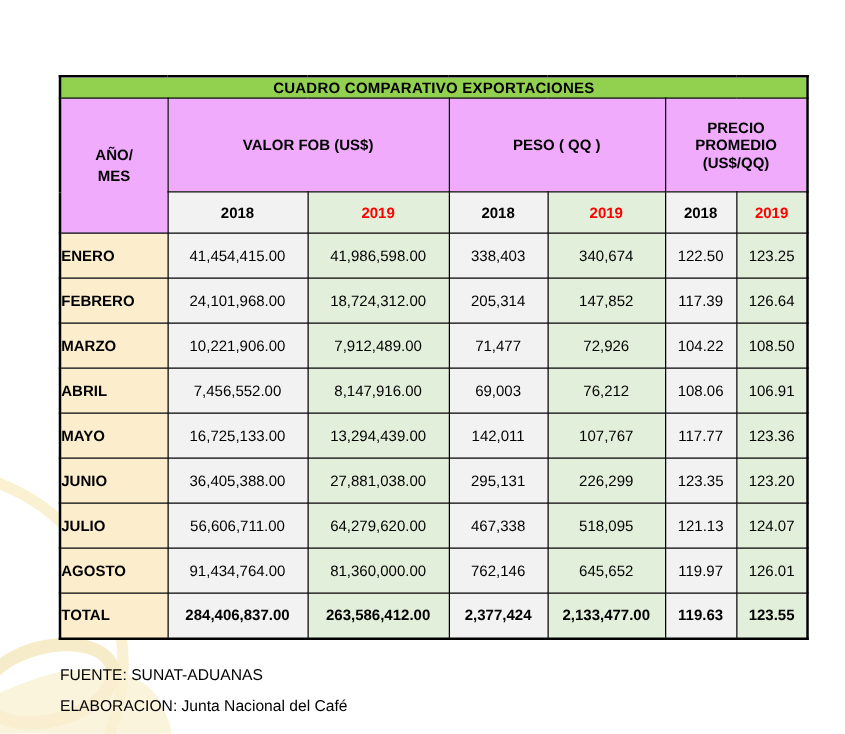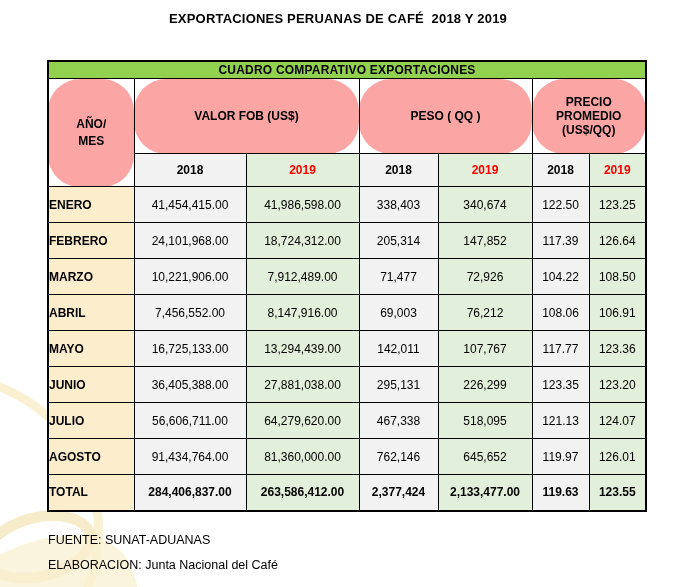--- a/index.html
+++ b/index.html
@@ -22,21 +22,21 @@
     background:#fff;
   }
   .tbl th,.tbl td{border:1px solid #000;padding:0;overflow:hidden;}
   .banner{
     background:#92D050;font-weight:bold;font-size:12px;text-align:center;
     height:16px;letter-spacing:0.2px;
   }
   .tr-groups{height:75px;}
   .tr-years{height:33px;padding-left:12px;}
   .tbody-row{height:36px;}
-  .cream{background:#fca5a5;border-radius:32px;}
+  .cream{background:#f0abfc;}
   .grouphead{font-weight:bold;font-size:12px;text-align:center;vertical-align:middle;padding:0 5px;}
   .meshead{white-space:pre-line;line-height:1.35;}
   .yearhead{font-weight:bold;font-size:12px;text-align:center;vertical-align:middle;}
   .y18{background:#F2F2F2;color:#000;}
   .y19{background:#E2EFDA;color:#000;}
   .yr19red{color:#FF0000;}
   .mes{
     background:#FCEECD;font-weight:bold;font-size:12px;text-align:left;
     padding-left:8px;vertical-align:middle;margin-left:27px;
   }
@@ -50,21 +50,20 @@
 </style>
 </head>
 <body>
 
 <div class="page">
 
   <div class="watermark wm-arc"></div>
   <div class="watermark wm-ellipse"></div>
   <div class="watermark wm-wedge"></div>
 
-  <h1 class="title">EXPORTACIONES PERUANAS DE CAFÉ  2018 Y 2019</h1>
 
   <table class="tbl">
     <colgroup>
       <col style="width:86px">
         <col style="width:112px">
         <col style="width:113px">
       <col style="width:79px">
         <col style="width:94px">
         <col style="width:57px">
         <col style="width:57px">

